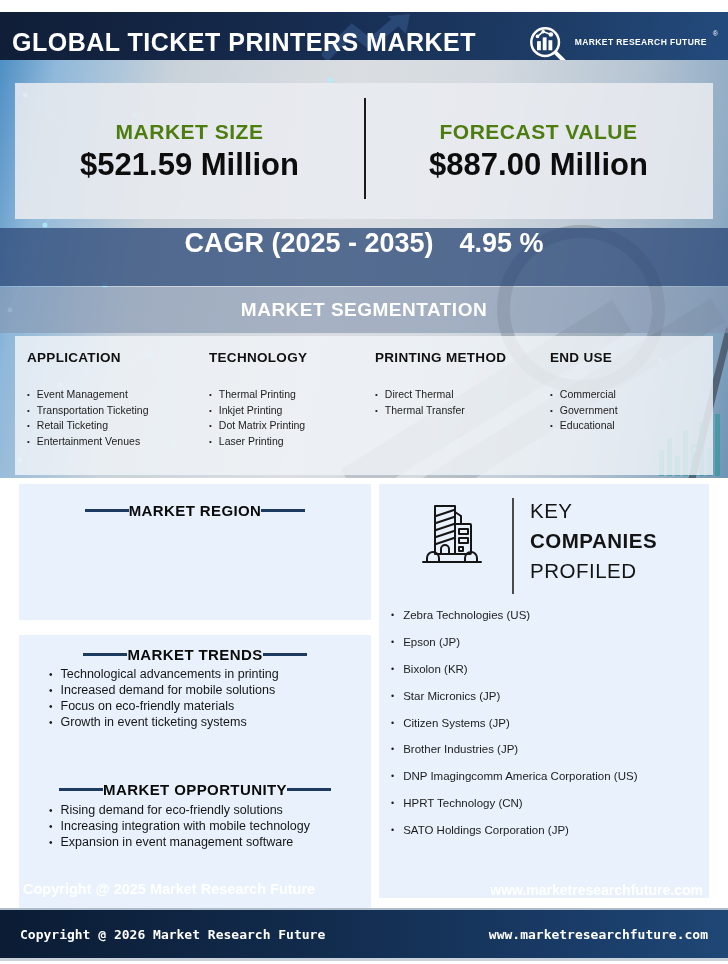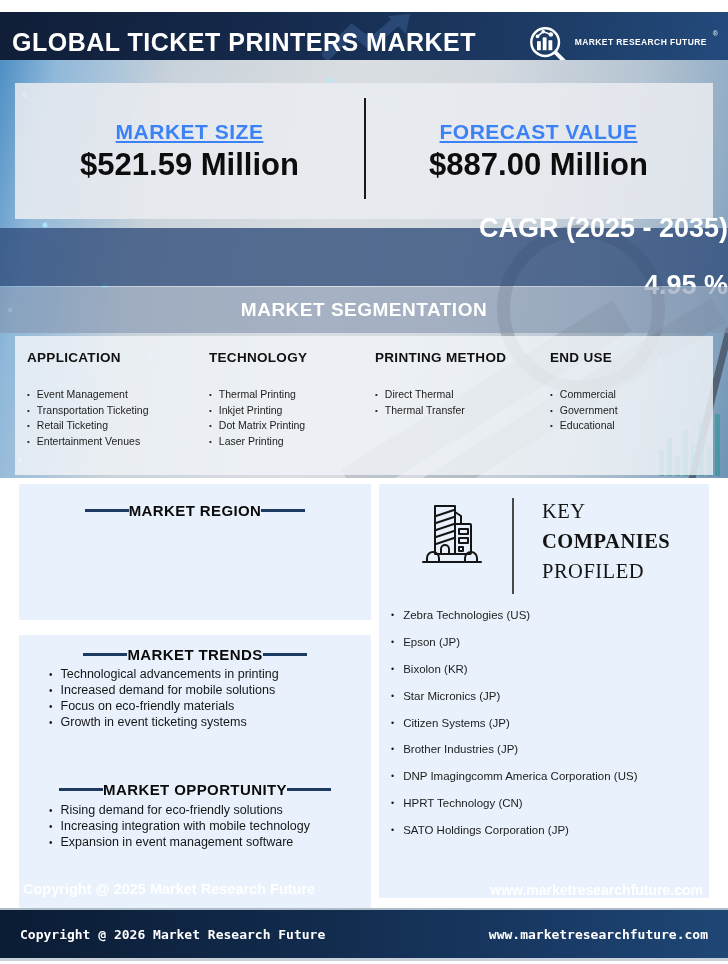--- a/index.html
+++ b/index.html
@@ -26,26 +26,26 @@
   .band1{left:468px;top:180px;width:36px;height:320px;transform:rotate(58deg);}
   .band2{left:560px;top:170px;width:28px;height:340px;transform:rotate(58deg);}
   .decor-pen{position:absolute;left:700px;top:265px;width:7px;height:215px;
     background:rgba(45,50,60,.55);transform:rotate(14deg);}
   .decor-bars{position:absolute;right:8px;top:352px;display:flex;align-items:flex-end;gap:3px;height:64px;}
   .decor-bars i{display:block;width:5px;background:rgba(16,150,138,.45);}
   
   .stats-panel{position:absolute;left:15px;top:83px;width:698px;height:136px;
     background:rgba(233,236,240,.87);display:flex;}
   .stat{flex:1;display:flex;flex-direction:column;justify-content:center;align-items:center;gap:3px;}
-  .stat-label{font-size:21px;font-weight:bold;color:#3b82f6;letter-spacing:.5px;text-decoration:underline;}
+  .stat-label{font-size:21px;font-weight:bold;color:#4d7c0f;letter-spacing:.5px;}
   .stat-value{font-size:31px;font-weight:bold;color:#0d0d0d;}
   .stats-divider{position:absolute;left:349px;top:15px;width:2px;height:101px;background:#1a1a1a;}
   
   .cagr-band{position:absolute;left:0;top:228px;width:728px;height:58px;
-    background:rgba(47,76,122,.78);display:flex;align-items:flex-end;justify-content:center;gap:26px;flex-direction:column;}
+    background:rgba(47,76,122,.78);display:flex;align-items:flex-start;justify-content:center;gap:26px;}
   .cagr-band span{color:#fff;font-size:27px;font-weight:bold;}
   .seg-band{position:absolute;left:0;top:287px;width:728px;height:46px;
     background:rgba(132,148,175,.60);display:flex;align-items:center;justify-content:center;}
   .seg-band span{color:#fff;font-size:19px;font-weight:bold;letter-spacing:.5px;}
   .seg-panel{position:absolute;left:15px;top:336px;width:698px;height:139px;
     background:rgba(240,244,248,.82);}
   .seg-col{position:absolute;top:14px;}
   .seg-col.c0{left:12px;} .seg-col.c1{left:181px;margin-left:13px;} .seg-col.c2{left:360px;} .seg-col.c3{left:535px;}
   .seg-head{font-size:13.5px;font-weight:bold;color:#101010;letter-spacing:.3px;}
   .seg-items{margin-top:22px;}
@@ -64,21 +64,21 @@
   .tlist{top:32px;} .olist{top:168px;}
   .brow{display:flex;gap:8px;font-size:12.5px;color:#161616;line-height:15.9px;}
   .brow .b{font-size:10px;}
   .wm{position:absolute;color:#fff;font-weight:bold;white-space:nowrap;}
   .wm-left{left:4px;top:246px;font-size:14.5px;}
   .wm-right{right:6px;top:398px;font-size:14px;}
   
   .co-head{position:absolute;left:0;top:0;width:100%;height:116px;}
   .building{position:absolute;left:40px;top:16px;}
   .co-div{position:absolute;left:133px;top:14px;width:2px;height:96px;background:#4a4a4a;}
-  .co-title{position:absolute;left:163px;top:12px;font-size:20.5px;line-height:30px;color:#141414;letter-spacing:.5px;font-family:Liberation Serif, serif;}
+  .co-title{position:absolute;left:151px;top:12px;font-size:20.5px;line-height:30px;color:#141414;letter-spacing:.5px;}
   .co-title .bold{font-weight:bold;}
   .co-list{position:absolute;left:12px;top:118px;}
   .co-row{display:flex;align-items:center;gap:9px;height:26.8px;font-size:11.5px;color:#1c1c1c;}
   .co-row .b{font-size:9px;}
   
   .footer{position:absolute;left:0;top:908px;width:728px;height:53px;box-sizing:border-box;
     background:linear-gradient(90deg,#0b1c34 0%,#122c4e 45%,#1a3c68 80%,#1f4775 100%);
     border-top:2px solid #aebcc9;border-bottom:3px solid #c9d2da;
     display:flex;align-items:center;justify-content:space-between;padding:0 20px;}
   .footer span{color:#fff;font-family:"DejaVu Sans Mono",monospace;font-size:13px;font-weight:bold;white-space:nowrap;}

